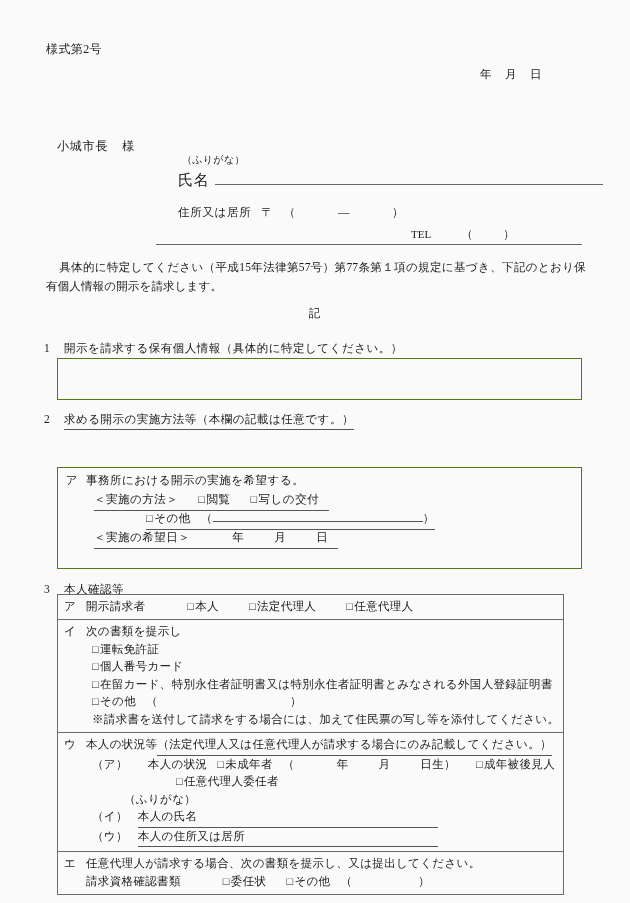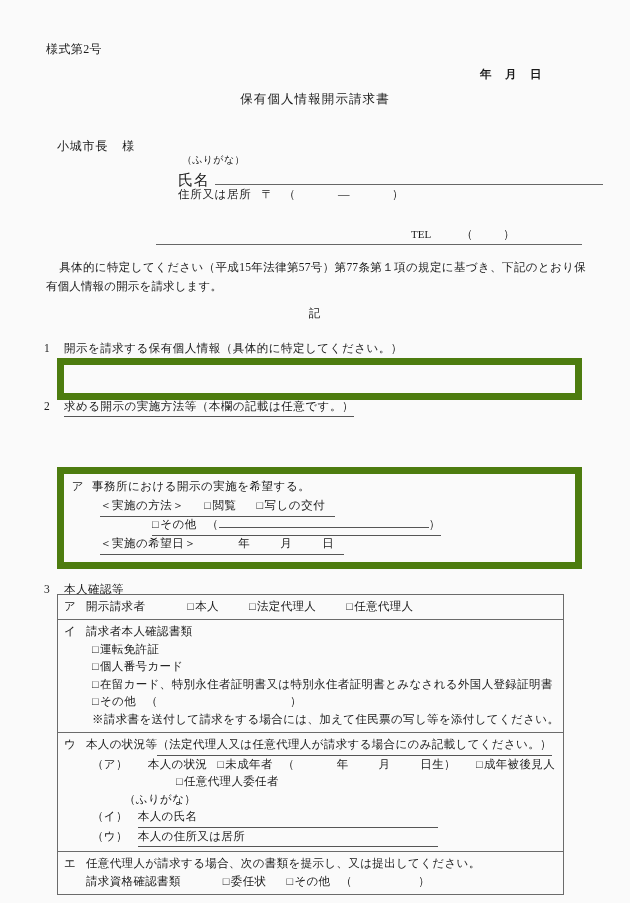--- a/index.html
+++ b/index.html
@@ -40,21 +40,20 @@
   
   #form-no {
     left: 46px; top: 41px;
     font-size: 12px;
     letter-spacing: .4px;
   }
   #date-line {
     left: 480px; top: 66px;
     font-size: 11.5px;
     letter-spacing: .5px;
-    font-weight: bold;
   }
   #date-line span { margin-right: 13px; }
   #date-line span:last-child { margin-right: 0; }
 
   #doc-title {
     left: 0; top: 90px;
     width: 630px;
     text-align: center;
     font-size: 12.5px;
     letter-spacing: 1.1px;
@@ -79,21 +78,21 @@
     letter-spacing: .7px;
   }
   #name-row .fieldline {
     border-bottom: 1px solid #666;
     display: inline-block;
     width: 388px;
     height: 12px;
     margin-left: 6px;
   }
   #addr-row {
-    left: 178px; top: 186px;
+    left: 178px; top: 204px;
     font-size: 11.5px;
     letter-spacing: .7px;
   }
   #addr-row .zipmark { margin-left: 10px; }
   #tel-row {
     left: 156px; top: 228px;
     width: 426px;
     border-bottom: 1px solid #666;
     height: 16px;
     font-size: 11.5px;
@@ -132,26 +131,26 @@
   
   .sec-head {
     font-size: 11.5px;
     letter-spacing: .5px;
   }
   .sec-head .num {
     display: inline-block;
     width: 20px;
   }
   #sec1-head { left: 44px; top: 340px; }
-  #sec2-head { left: 44px; top: 398px; }
+  #sec2-head { left: 44px; top: 411px; }
   #sec3-head { left: 44px; top: 581px; }
 
   
   .box {
-    border: 7px solid #4d7c0f;
+    border: 1px solid #4d7c0f;
     background: transparent;
     box-sizing: border-box;
   }
   #sec1-box {
     left: 57px; top: 358px;
     width: 525px; height: 42px;
   }
 
   #sec2-note {
     left: 58px; top: 428px;
@@ -210,21 +209,20 @@
 <body>
 
 <div class="page">
 
   <div class="abs" id="form-no">様式第2号</div>
 
   <div class="abs" id="date-line">
     <span>年</span><span>月</span><span>日</span>
   </div>
 
-  <div class="abs" id="doc-title">保有個人情報開示請求書</div>
 
   <div class="abs" id="addressee">
     <span>小城市長</span><span class="hon">様</span>
   </div>
 
   <div class="abs" id="furigana-1">（ふりがな）</div>
 
   <div class="abs" id="name-row">
     <span>氏名</span><span class="fieldline"></span>
   </div>
@@ -276,21 +274,21 @@
         <td>
           <div class="cell-line">
             <span class="rowmark">ア</span><span>開示請求者</span><span class="sp4"></span><span class="cb"><span>本人</span></span><span class="sp3"></span><span class="cb"><span>法定代理人</span></span><span class="sp3"></span><span class="cb"><span>任意代理人</span></span>
           </div>
         </td>
       </tr>
 
       <tr>
         <td>
           <div class="cell-line">
-            <span class="rowmark">イ</span><span>請求者本人確認書類</span>
+            <span class="rowmark">イ</span><span>次の書類を提示し</span>
           </div>
           <div class="cell-line">
             <span class="sub-ind"></span><span class="cb"><span>運転免許証</span></span>
           </div>
           <div class="cell-line">
             <span class="sub-ind"></span><span class="cb"><span>個人番号カード</span></span>
           </div>
           <div class="cell-line">
             <span class="sub-ind"></span><span class="cb"><span>在留カード、特別永住者証明書又は特別永住者証明書とみなされる外国人登録証明書</span></span>
           </div>

